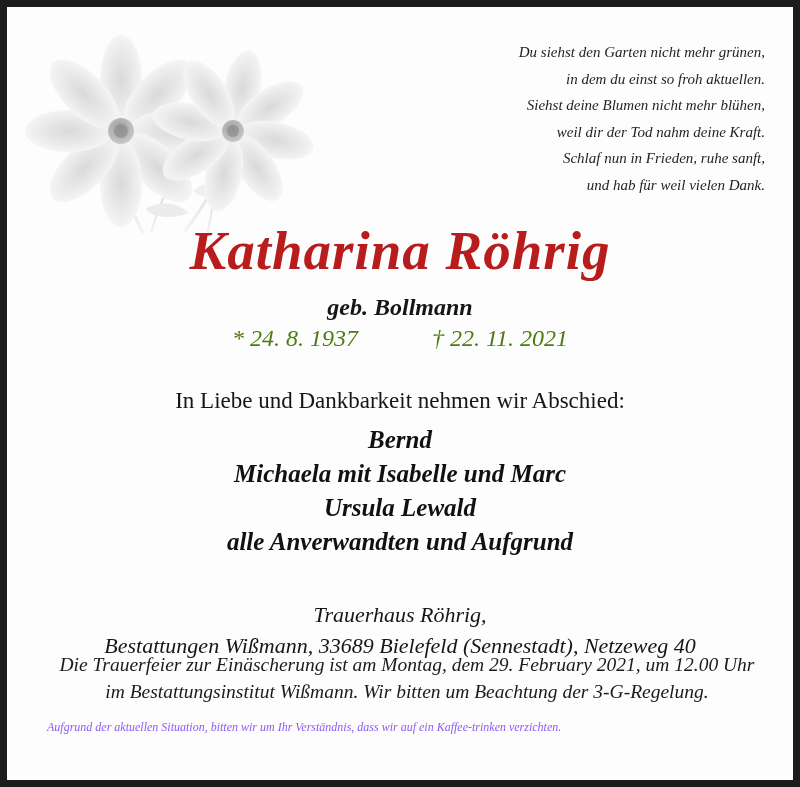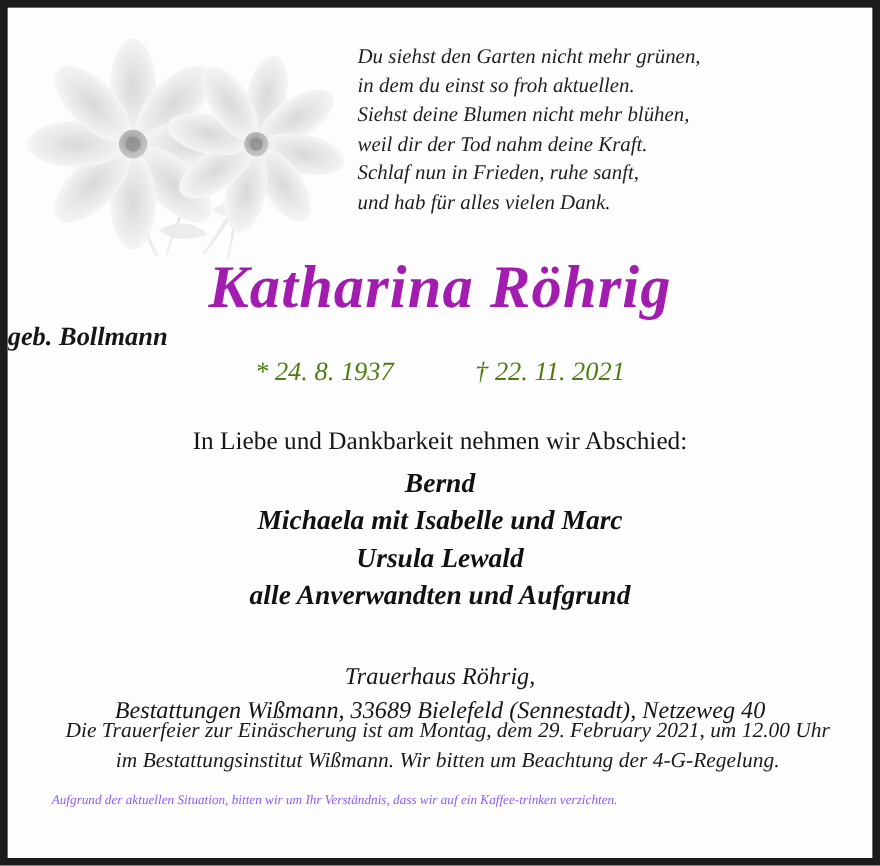--- a/index.html
+++ b/index.html
@@ -42,47 +42,47 @@
   }
 
   
   .verse {
     position: absolute;
     left: 318px;
     top: 32px;
     width: 440px;
     font-family: "Liberation Serif", serif;
     font-style: italic;
-    font-size: 19px;
+    font-size: 15px;
     line-height: 26.5px;
     color: #1f1f1f;
-    text-align: left;
+    text-align: right;
   }
   .verse div { white-space: nowrap; }
 
   
   .name {
     position: absolute;
     left: 0;
-    top: 222px;
+    top: 212px;
     width: 100%;
     text-align: center;
     font-family: "Liberation Serif", serif;
     font-style: italic;
     font-weight: bold;
     font-size: 55px;
     letter-spacing: 1px;
-    color: #a21caf;
+    color: #b91c1c;
   }
   .maiden {
     position: absolute;
     left: 0;
     top: 287px;
     width: 100%;
-    text-align: left;
+    text-align: center;
     font-family: "Liberation Serif", serif;
     font-style: italic;
     font-weight: bold;
     font-size: 24px;
     color: #161616;
   }
   .dates {
     position: absolute;
     left: 0;
     top: 318px;
@@ -226,21 +226,21 @@
         </g>
       </svg>
     </div>
 
     <div class="verse">
       <div>Du siehst den Garten nicht mehr grünen,</div>
       <div>in dem du einst so froh aktuellen.</div>
       <div>Siehst deine Blumen nicht mehr blühen,</div>
       <div>weil dir der Tod nahm deine Kraft.</div>
       <div>Schlaf nun in Frieden, ruhe sanft,</div>
-      <div>und hab für alles vielen Dank.</div>
+      <div>und hab für weil vielen Dank.</div>
     </div>
 
     <div class="name">Katharina Röhrig</div>
     <div class="maiden">geb. Bollmann</div>
 
     <div class="dates">
       <span>* 24. 8. 1937</span>
       <span class="sep"></span>
       <span>† 22. 11. 2021</span>
     </div>
@@ -253,19 +253,19 @@
       <div>alle Anverwandten und Aufgrund</div>
     </div>
 
     <div class="venue">
       <div>Trauerhaus Röhrig,</div>
       <div>Bestattungen Wißmann, 33689 Bielefeld (Sennestadt), Netzeweg 40</div>
     </div>
 
     <div class="service">
       <div>Die Trauerfeier zur Einäscherung ist am Montag, dem 29. February 2021, um 12.00 Uhr</div>
-      <div>im Bestattungsinstitut Wißmann. Wir bitten um Beachtung der 4-G-Regelung.</div>
+      <div>im Bestattungsinstitut Wißmann. Wir bitten um Beachtung der 3-G-Regelung.</div>
     </div>
 
     <div class="note">Aufgrund der aktuellen Situation, bitten wir um Ihr Verständnis, dass wir auf ein Kaffee-trinken verzichten.</div>
 
   </div>
 </div>
 
 </body></html>

